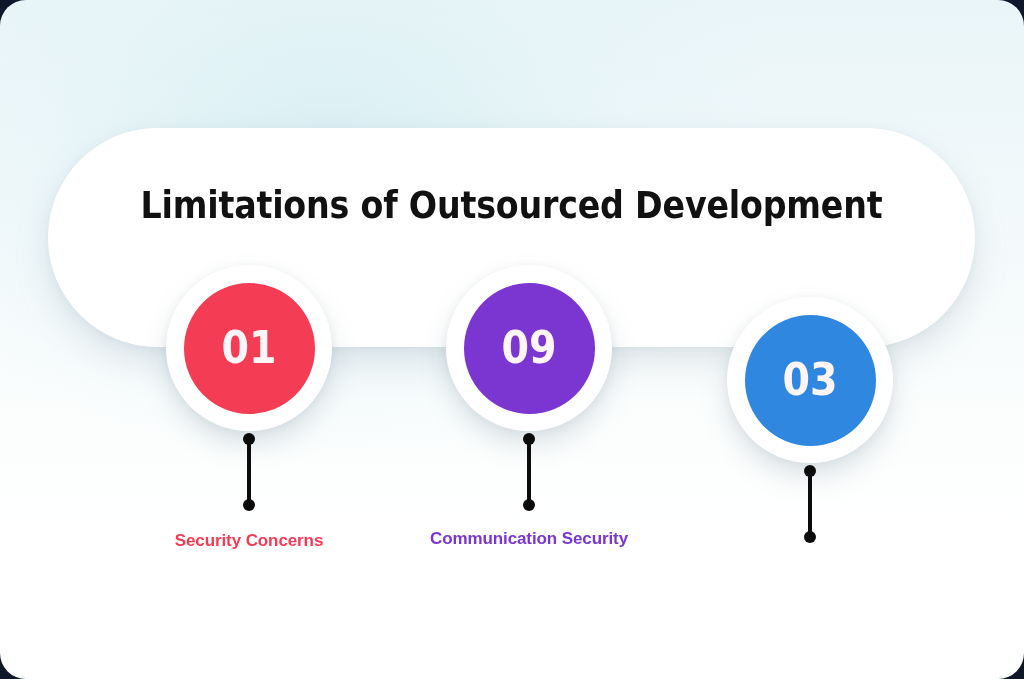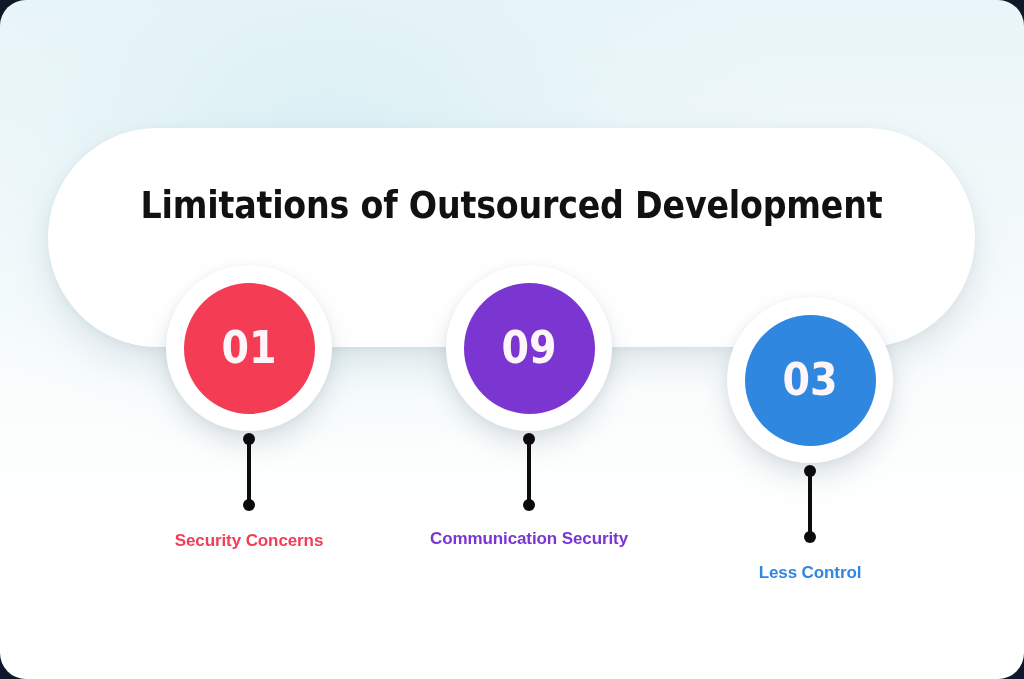--- a/index.html
+++ b/index.html
@@ -223,18 +223,17 @@
       <div class="step s3">
         <div class="ring"></div>
         <div class="disc" style="background: rgb(48, 135, 223);">
           <span class="disc-number" style="color: rgb(253, 245, 247);">03</span>
         </div>
         <div class="connector">
           <span class="dot top" style="background: rgb(11, 11, 11);"></span>
           <span class="stem" style="background: rgb(11, 11, 11);"></span>
           <span class="dot bottom" style="background: rgb(11, 11, 11);"></span>
         </div>
-        <div class="caption" style="color: rgb(48, 135, 223);">Less Control</div>
       </div>
 
     </div>
   </div>
 </div>
 
 </body></html>

